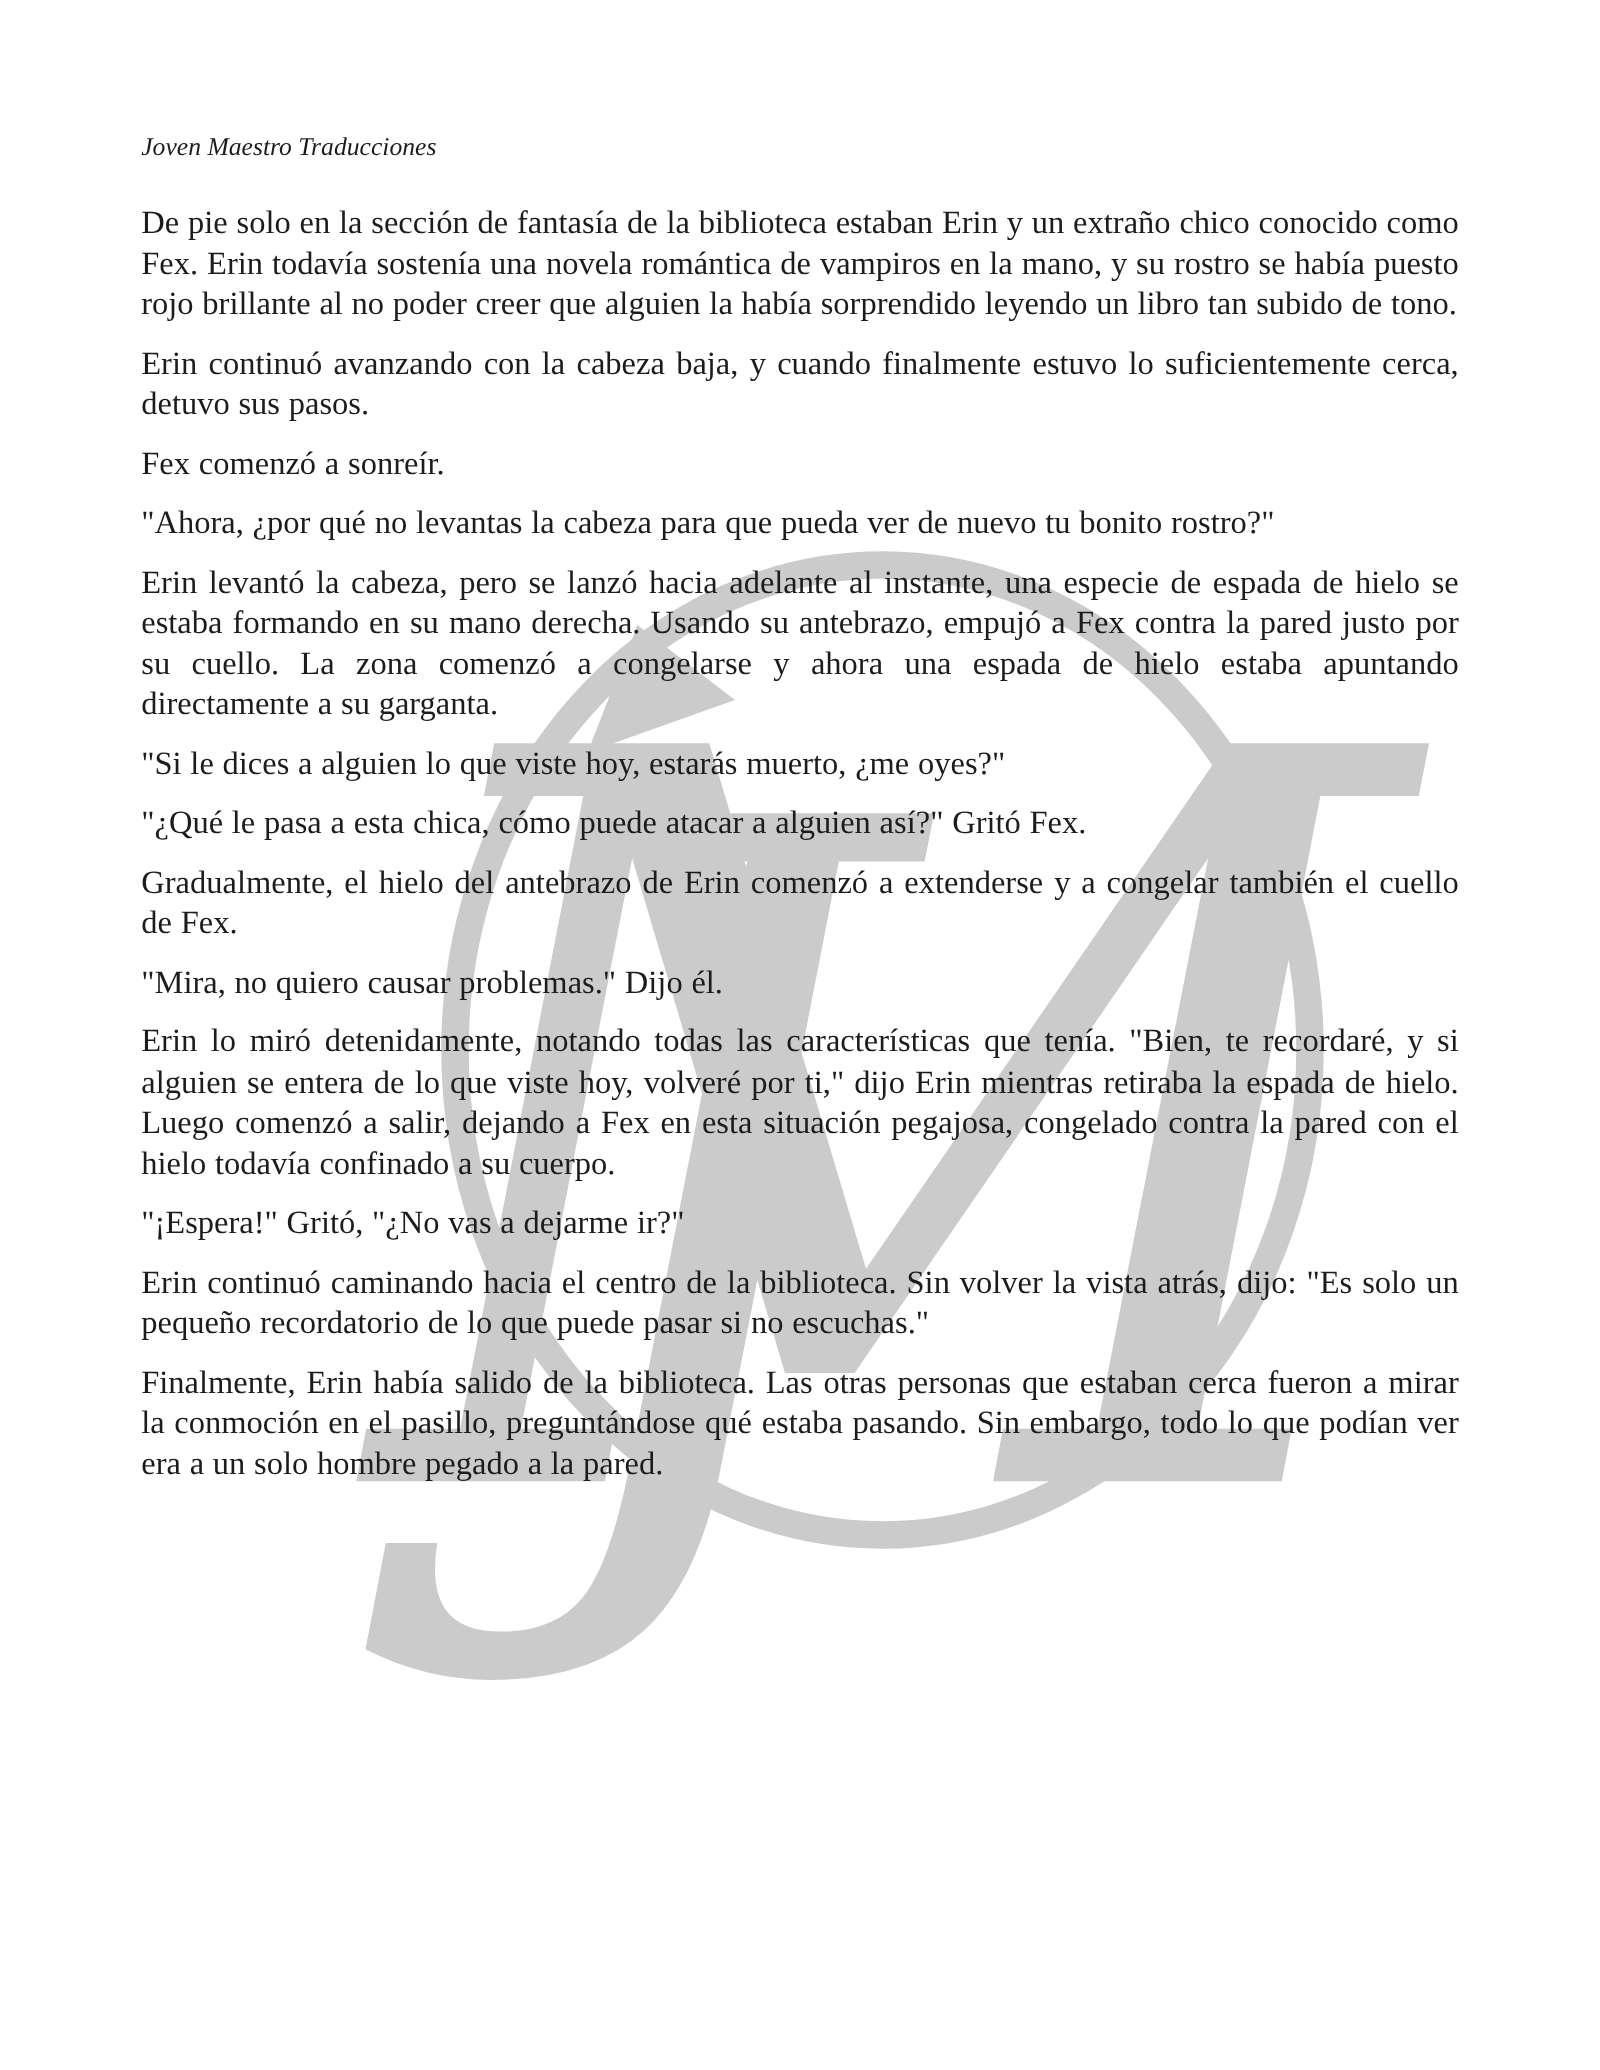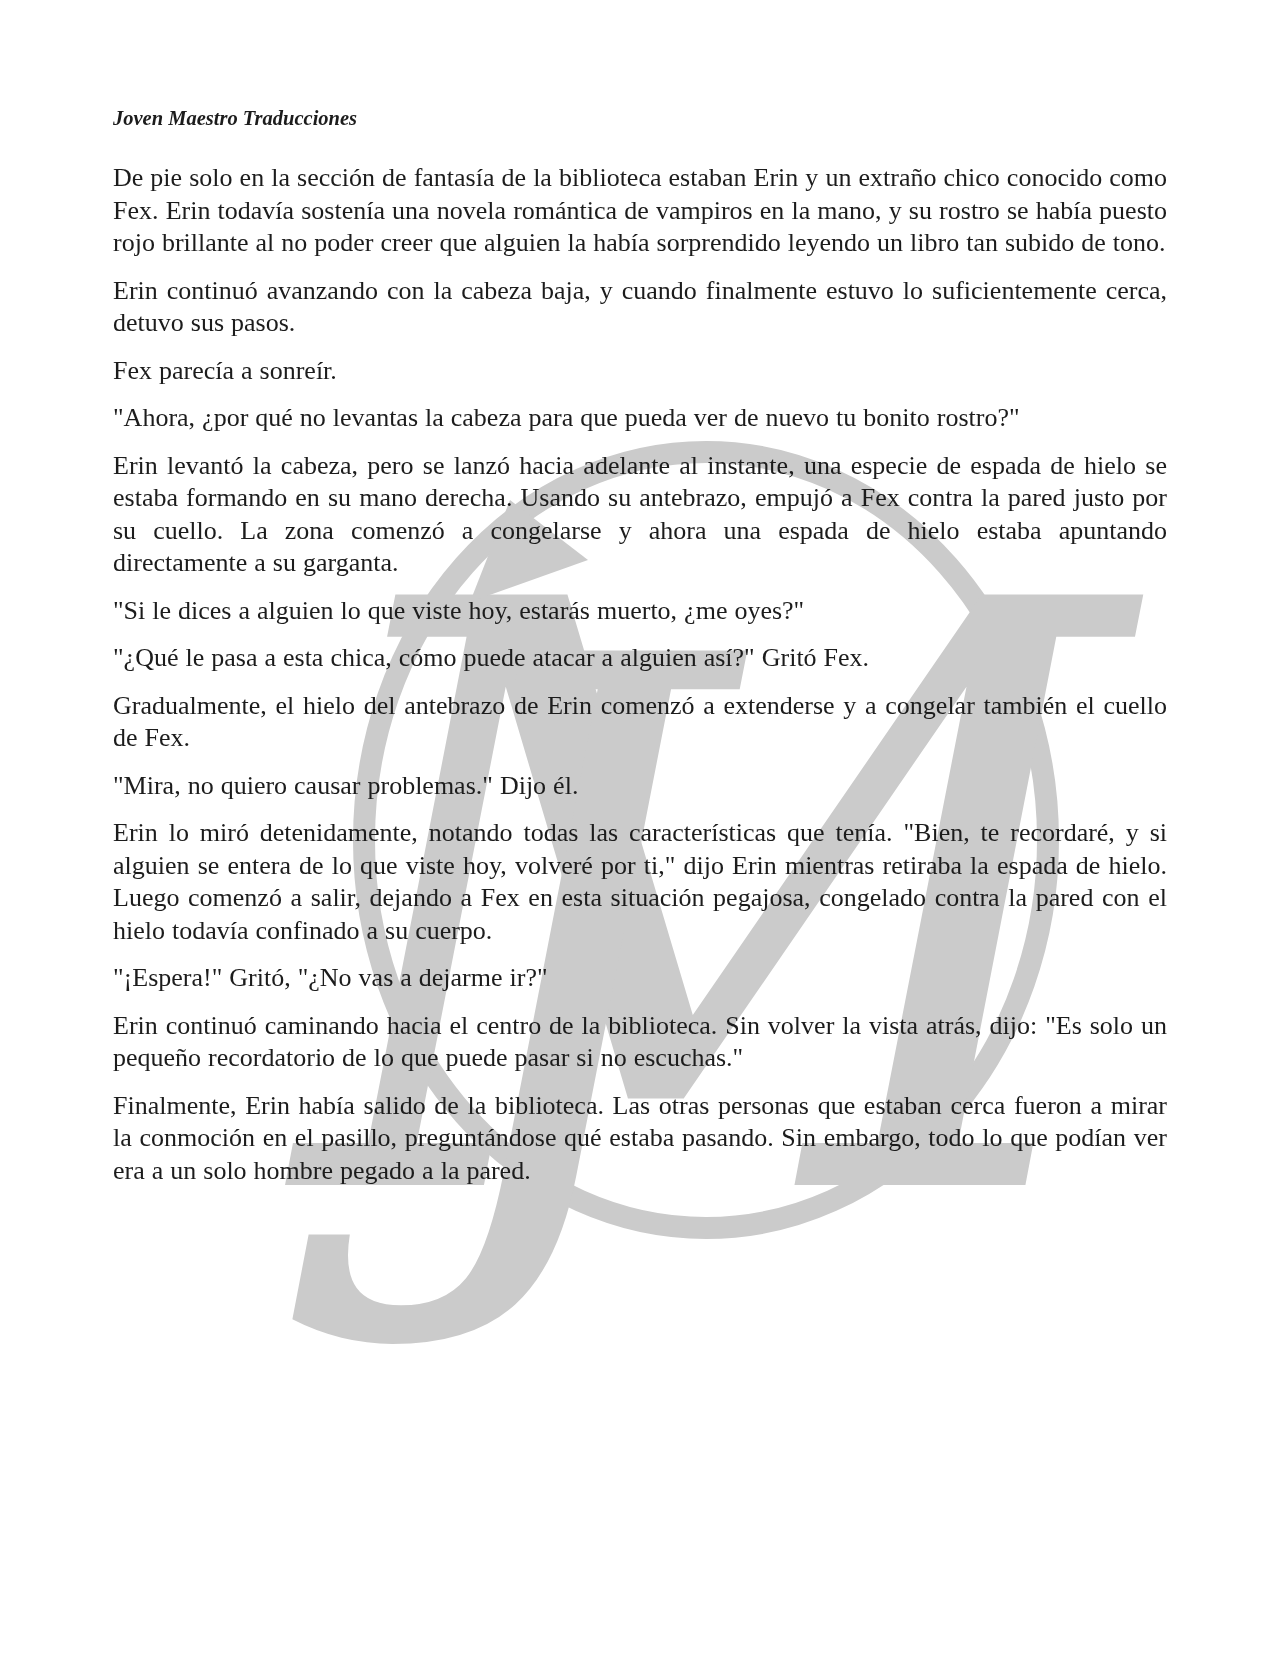--- a/index.html
+++ b/index.html
@@ -26,21 +26,21 @@
     pointer-events: none;
   }
   .content {
     position: relative;
     z-index: 1;
     padding: 104px 113px 0 113px;
     box-sizing: border-box;
   }
   .doc-title {
     font-size: 20.5px;
-    font-weight: bold;
+    font-weight: normal;
     font-style: italic;
     margin: 0 0 30px 0;
     line-height: 28px;
   }
   .para {
     font-size: 26px;
     line-height: 32.5px;
     margin: 0 0 15px 0;
     text-align: justify;
     word-spacing: 0.5px;
@@ -57,21 +57,21 @@
     <text x="565" y="1190" font-size="740" text-anchor="middle" fill="#cbcbcb" font-family="'DejaVu Serif', 'Liberation Serif', serif" font-style="italic">J</text>
     <polygon points="470,602 510,500 588,560" fill="#cbcbcb"></polygon>
   </svg>
 
   <div class="content">
     <h1 class="doc-title">Joven Maestro Traducciones</h1>
 
     <div>
         <p class="para">De pie solo en la sección de fantasía de la biblioteca estaban Erin y un extraño chico conocido como Fex. Erin todavía sostenía una novela romántica de vampiros en la mano, y su rostro se había puesto rojo brillante al no poder creer que alguien la había sorprendido leyendo un libro tan subido de tono.</p>
         <p class="para">Erin continuó avanzando con la cabeza baja, y cuando finalmente estuvo lo suficientemente cerca, detuvo sus pasos.</p>
-        <p class="para">Fex parecía a sonreír.</p>
+        <p class="para">Fex comenzó a sonreír.</p>
         <p class="para">"Ahora, ¿por qué no levantas la cabeza para que pueda ver de nuevo tu bonito rostro?"</p>
         <p class="para">Erin levantó la cabeza, pero se lanzó hacia adelante al instante, una especie de espada de hielo se estaba formando en su mano derecha. Usando su antebrazo, empujó a Fex contra la pared justo por su cuello. La zona comenzó a congelarse y ahora una espada de hielo estaba apuntando directamente a su garganta.</p>
         <p class="para">"Si le dices a alguien lo que viste hoy, estarás muerto, ¿me oyes?"</p>
         <p class="para">"¿Qué le pasa a esta chica, cómo puede atacar a alguien así?" Gritó Fex.</p>
         <p class="para">Gradualmente, el hielo del antebrazo de Erin comenzó a extenderse y a congelar también el cuello de Fex.</p>
         <p class="para">"Mira, no quiero causar problemas." Dijo él.</p>
         <p class="para">Erin lo miró detenidamente, notando todas las características que tenía. "Bien, te recordaré, y si alguien se entera de lo que viste hoy, volveré por ti," dijo Erin mientras retiraba la espada de hielo. Luego comenzó a salir, dejando a Fex en esta situación pegajosa, congelado contra la pared con el hielo todavía confinado a su cuerpo.</p>
         <p class="para">"¡Espera!" Gritó, "¿No vas a dejarme ir?"</p>
         <p class="para">Erin continuó caminando hacia el centro de la biblioteca. Sin volver la vista atrás, dijo: "Es solo un pequeño recordatorio de lo que puede pasar si no escuchas."</p>
         <p class="para">Finalmente, Erin había salido de la biblioteca. Las otras personas que estaban cerca fueron a mirar la conmoción en el pasillo, preguntándose qué estaba pasando. Sin embargo, todo lo que podían ver era a un solo hombre pegado a la pared.</p>

